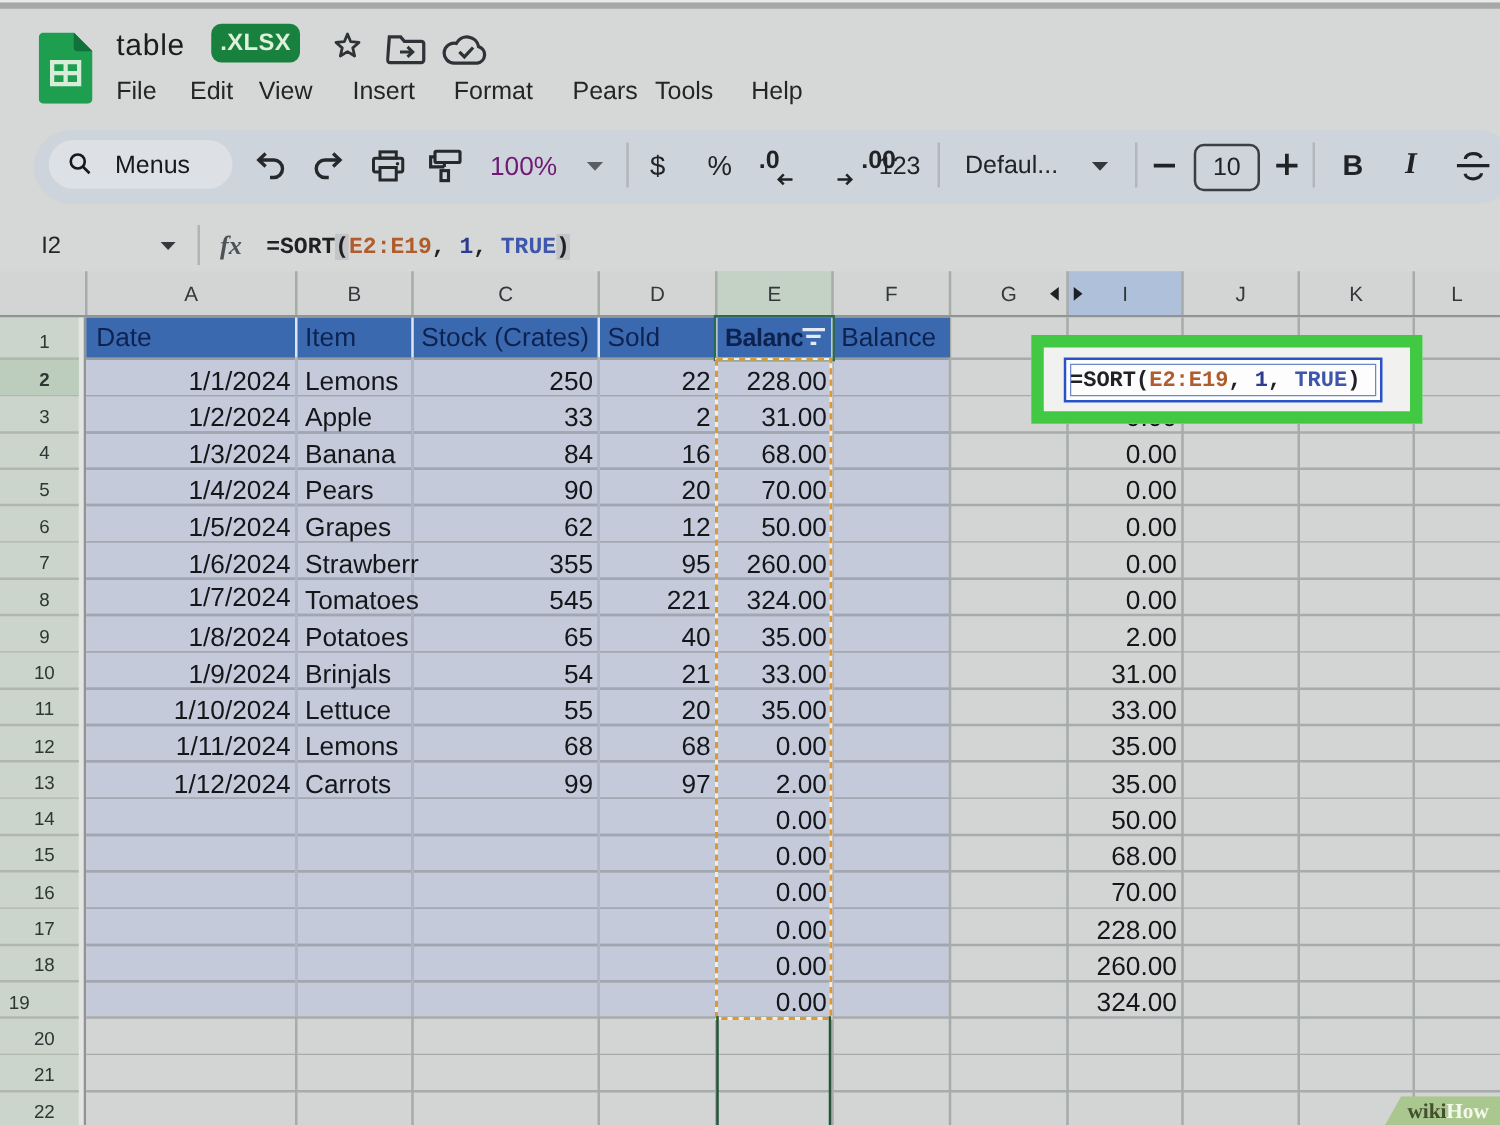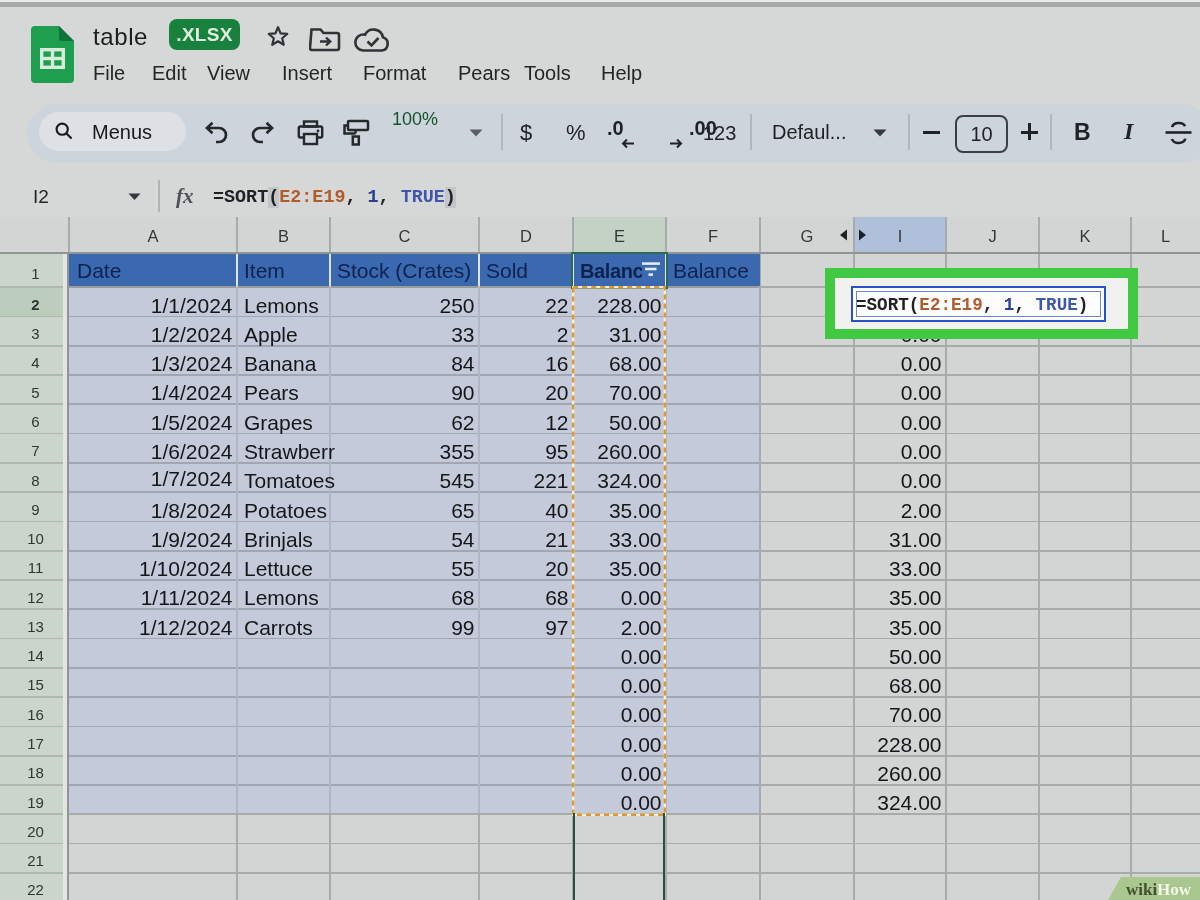--- a/index.html
+++ b/index.html
@@ -61,21 +61,21 @@
 <rect x="1.8" y="6.5" width="23.4" height="11" rx="1.5" fill="none" stroke="#26292c" stroke-width="2.4"></rect>
 <rect x="7" y="14" width="13" height="10" fill="#ced4db" stroke="#26292c" stroke-width="2.4"></rect>
 <circle cx="21" cy="11" r="1.4" fill="#26292c"></circle>
   </svg>
 <svg class="a" style="left:342px;top:119px" width="28" height="28" viewBox="0 0 28 28">
 <rect x="6" y="2" width="20" height="9" rx="1" fill="none" stroke="#26292c" stroke-width="2.5"></rect>
 <path d="M6 6.5 H2.5 v8 h11" fill="none" stroke="#26292c" stroke-width="2.5"></path>
 <path d="M13.5 11 v3.5" stroke="#26292c" stroke-width="2.5"></path>
 <rect x="10.8" y="17.5" width="6" height="8" fill="none" stroke="#26292c" stroke-width="2.5"></rect>
   </svg>
-<div class="a" style="left:392px;top:109px;font-size:18px;color:#14532d">100%</div>
+<div class="a" style="left:392px;top:122px;font-size:21px;color:#701a75">100%</div>
 <svg class="a" style="left:468px;top:128px" width="16" height="10" viewBox="0 0 16 10">
     <path d="M1.5 1.5 L8 8.5 L14.5 1.5 Z" fill="#5a5f64"></path>
   </svg>
 <div class="a" style="left:501px;top:114px;width:2px;height:36px;background:#b2b7bd"></div>
 <div class="a" style="left:520px;top:120px;font-size:22px;color:#202326">$</div>
 <div class="a" style="left:566px;top:120px;font-size:22px;color:#202326">%</div>
 <div class="a" style="left:607px;top:117px;font-size:20px;font-weight:bold;color:#202326">.0</div>
 <svg class="a" style="left:620px;top:138px" width="16" height="11" viewBox="0 0 16 11">
     <path d="M14 5.5 H3 M7 1.5 L3 5.5 l4 4" fill="none" stroke="#202326" stroke-width="2"></path>
   </svg>
@@ -157,21 +157,21 @@
 <div class="a" style="left:7px;top:494.8px;width:57px;height:29.28px;font-size:15px;color:#2e3733;text-align:center;line-height:29.28px;">9</div>
 <div class="a" style="left:7px;top:524.0px;width:57px;height:29.28px;font-size:15px;color:#2e3733;text-align:center;line-height:29.28px;">10</div>
 <div class="a" style="left:7px;top:553.3px;width:57px;height:29.28px;font-size:15px;color:#2e3733;text-align:center;line-height:29.28px;">11</div>
 <div class="a" style="left:7px;top:582.6px;width:57px;height:29.28px;font-size:15px;color:#2e3733;text-align:center;line-height:29.28px;">12</div>
 <div class="a" style="left:7px;top:611.9px;width:57px;height:29.28px;font-size:15px;color:#2e3733;text-align:center;line-height:29.28px;">13</div>
 <div class="a" style="left:7px;top:641.2px;width:57px;height:29.28px;font-size:15px;color:#2e3733;text-align:center;line-height:29.28px;">14</div>
 <div class="a" style="left:7px;top:670.4px;width:57px;height:29.28px;font-size:15px;color:#2e3733;text-align:center;line-height:29.28px;">15</div>
 <div class="a" style="left:7px;top:699.7px;width:57px;height:29.28px;font-size:15px;color:#2e3733;text-align:center;line-height:29.28px;">16</div>
 <div class="a" style="left:7px;top:729.0px;width:57px;height:29.28px;font-size:15px;color:#2e3733;text-align:center;line-height:29.28px;">17</div>
 <div class="a" style="left:7px;top:758.3px;width:57px;height:29.28px;font-size:15px;color:#2e3733;text-align:center;line-height:29.28px;">18</div>
-<div class="a" style="left:7px;top:787.6px;width:57px;height:29.28px;font-size:15px;color:#2e3733;text-align:center;line-height:29.28px;">19</div>
+<div class="a" style="left:7px;top:787.6px;width:57px;height:29.28px;font-size:15px;color:#2e3733;line-height:29.28px;">19</div>
 <div class="a" style="left:7px;top:816.8px;width:57px;height:29.28px;font-size:15px;color:#2e3733;text-align:center;line-height:29.28px;">20</div>
 <div class="a" style="left:7px;top:846.1px;width:57px;height:29.28px;font-size:15px;color:#2e3733;text-align:center;line-height:29.28px;">21</div>
 <div class="a" style="left:7px;top:875.4px;width:57px;height:29.28px;font-size:15px;color:#2e3733;text-align:center;line-height:29.28px;">22</div>
 <div class="a" style="left:0;top:286.3px;width:63px;height:1.8px;background:#b0b8ae"></div>
 <div class="a" style="left:0;top:315.6px;width:63px;height:1.8px;background:#b0b8ae"></div>
 <div class="a" style="left:0;top:344.9px;width:63px;height:1.8px;background:#b0b8ae"></div>
 <div class="a" style="left:0;top:374.1px;width:63px;height:1.8px;background:#b0b8ae"></div>
 <div class="a" style="left:0;top:403.4px;width:63px;height:1.8px;background:#b0b8ae"></div>
 <div class="a" style="left:0;top:432.7px;width:63px;height:1.8px;background:#b0b8ae"></div>
 <div class="a" style="left:0;top:462.0px;width:63px;height:1.8px;background:#b0b8ae"></div>

